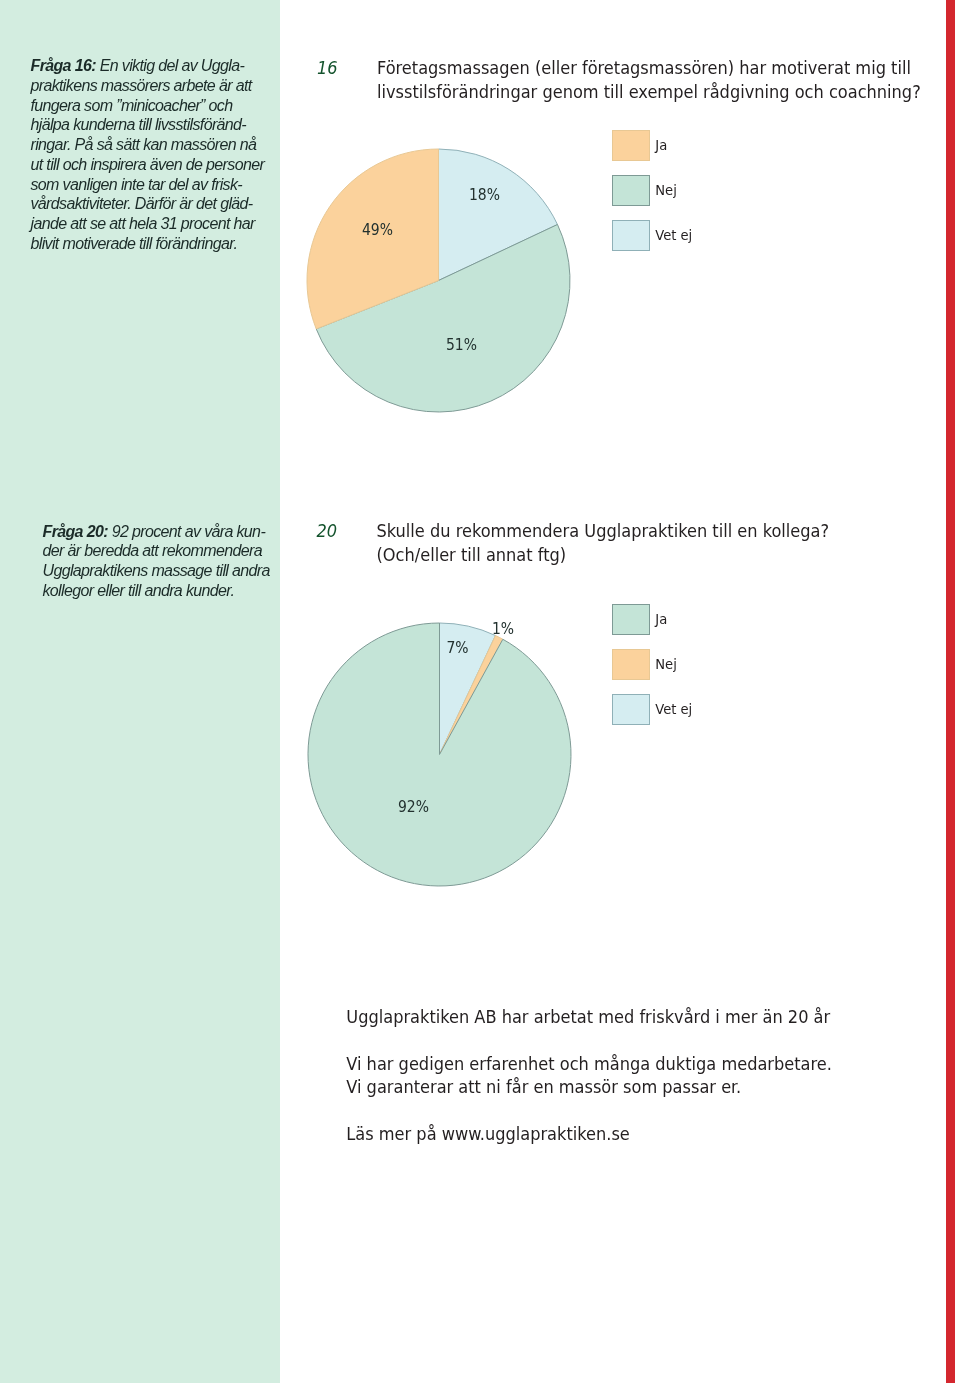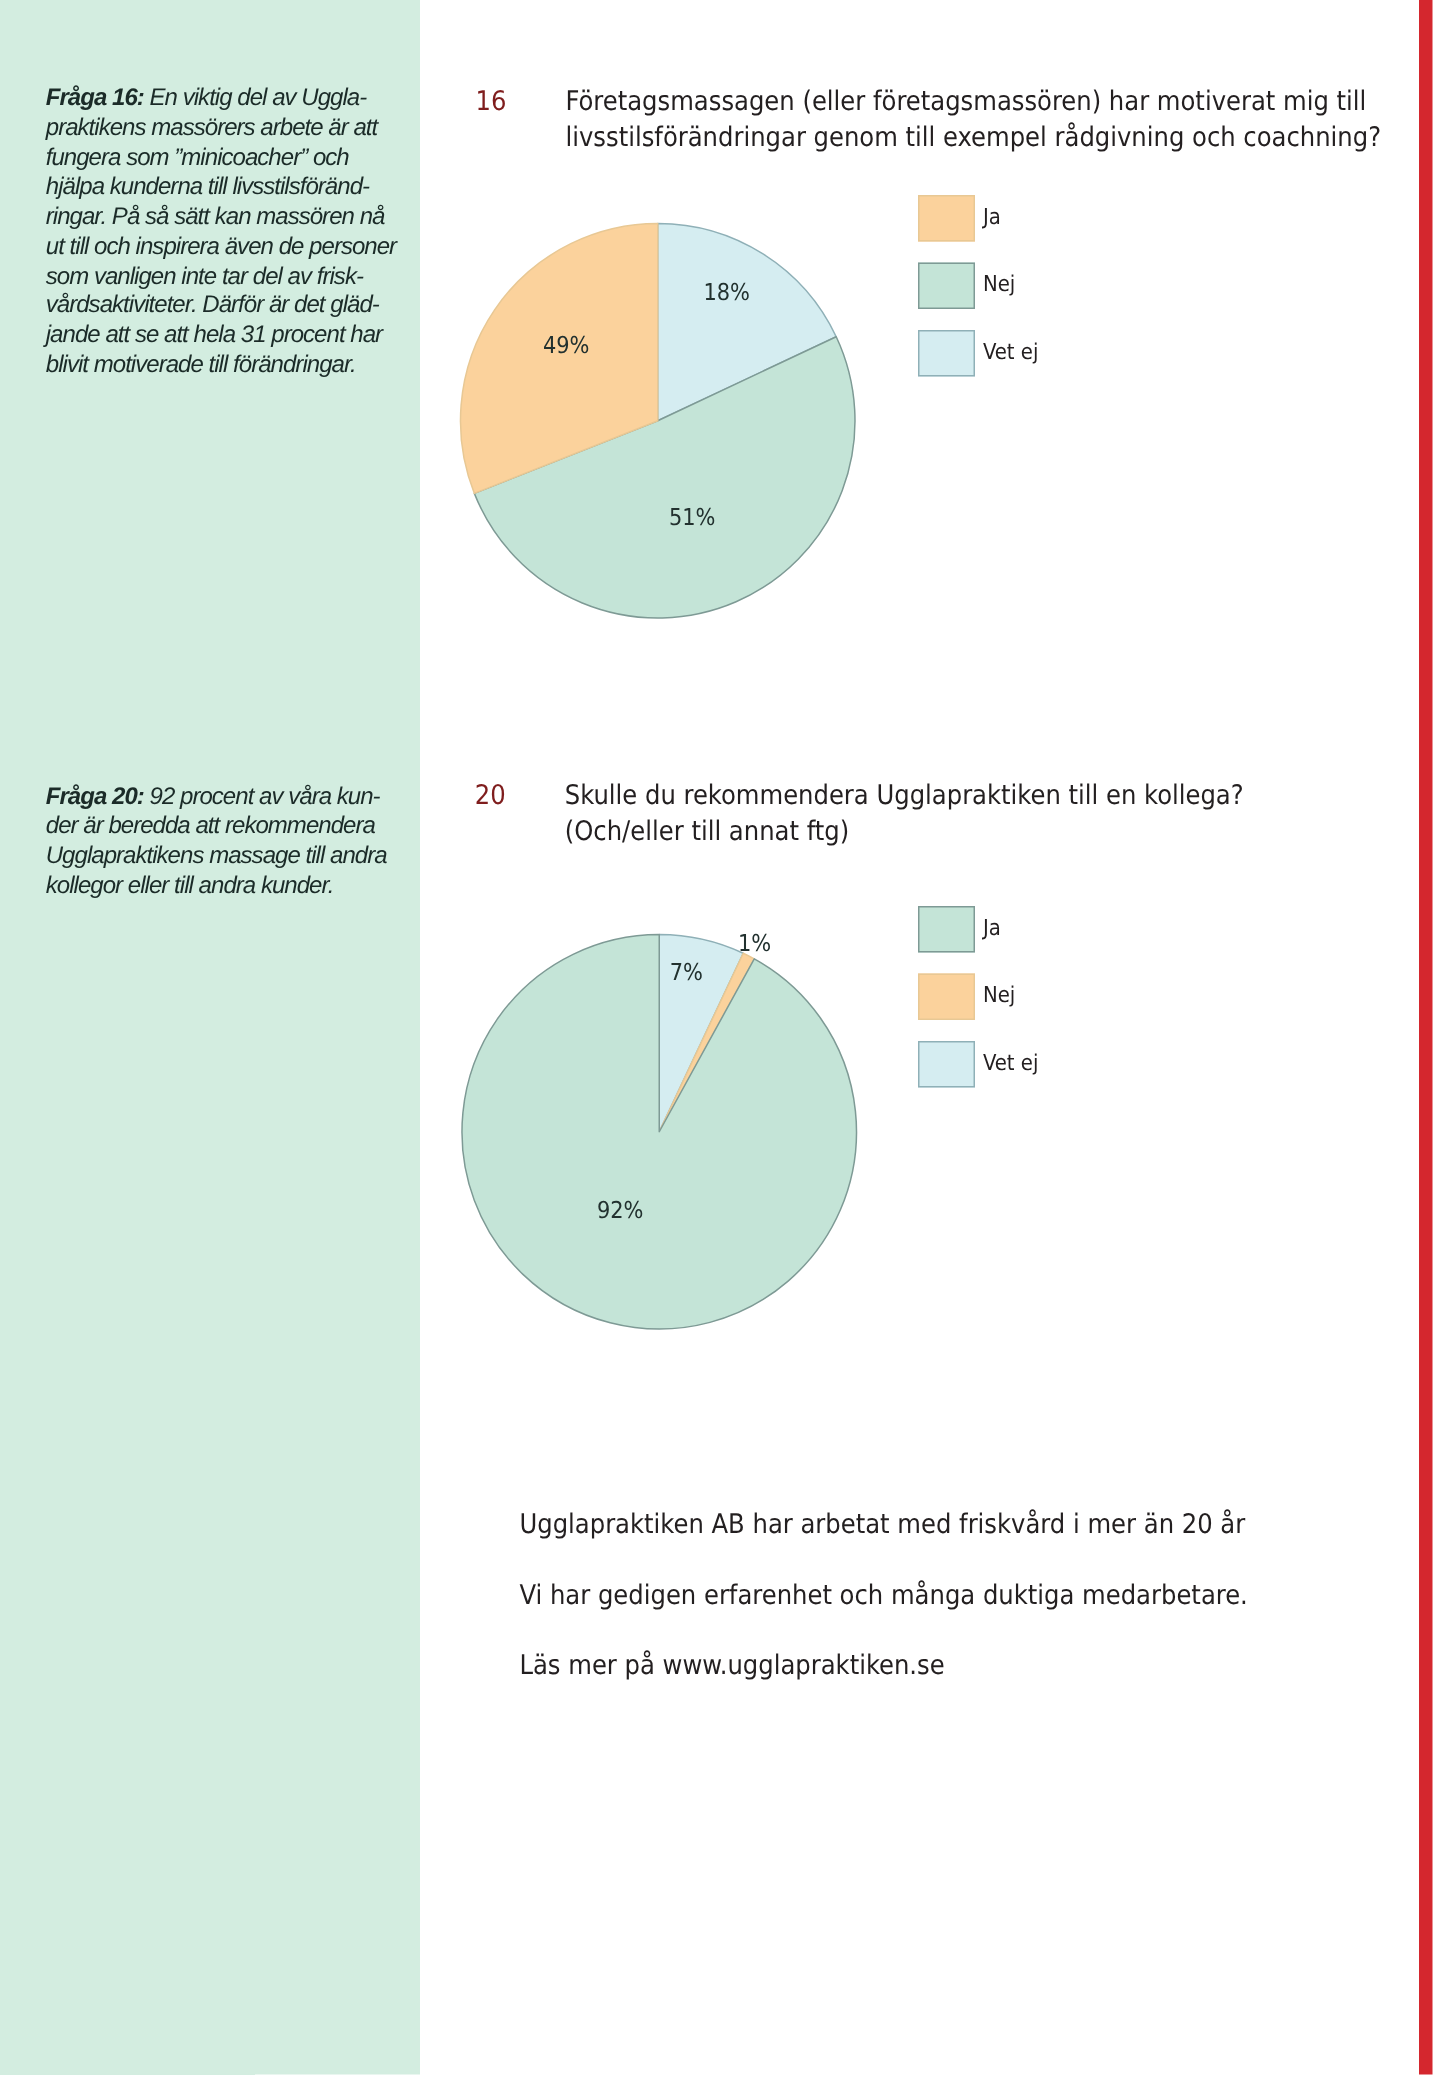--- a/index.html
+++ b/index.html
@@ -2,21 +2,21 @@
 <html><head>
 <meta charset="utf-8">
 <style>
   html,body{margin:0;padding:0;}
   body{width:960px;height:1383px;background:#ffffff;-webkit-font-smoothing:antialiased;font-family:"DejaVu Sans Condensed","DejaVu Sans",sans-serif;overflow:hidden;position:relative;}
   .page{position:absolute;inset:0;transform:translateZ(0);}
   .sidebar{position:absolute;left:0;top:0;width:280px;height:1383px;background:#d3ede0;}
   .redbar{position:absolute;left:946px;top:0;width:9.3px;height:1383px;background:#d4272e;}
   .side-note{position:absolute;left:30.5px;width:246px;font-family:"Liberation Sans",sans-serif;font-style:italic;font-size:16px;letter-spacing:-0.64px;line-height:19.75px;color:#1b2b28;white-space:nowrap;}
   .side-note b{font-weight:bold;}
-  .qnum{position:absolute;font-size:18px;line-height:24px;color:#7f1d1d;}
+  .qnum{position:absolute;font-size:18px;line-height:24px;color:#14532d;font-style:italic;}
   .qtext{position:absolute;font-size:18px;line-height:24px;color:#231f20;}
   .pie{position:absolute;}
   .legend{position:absolute;}
   .legend-row{display:flex;align-items:center;height:31px;margin-bottom:14px;}
   .swatch{width:38px;height:31px;box-sizing:border-box;border:1px solid #7f9b97;}
   .legend-label{margin-left:5.3px;font-size:14.6px;color:#231f20;position:relative;top:-1px;}
   .footer{position:absolute;font-size:18px;line-height:23.5px;color:#231f20;white-space:nowrap;}
   .footer div{min-height:23.5px;}
   .plabel{position:absolute;font-size:15.5px;color:#22312f;transform:translate(-50%,-50%);white-space:nowrap;}
 </style>
@@ -32,21 +32,21 @@
       <div>praktikens massörers arbete är att</div>
       <div>fungera som ”minicoacher” och</div>
       <div>hjälpa kunderna till livsstilsföränd-</div>
       <div>ringar. På så sätt kan massören nå</div>
       <div>ut till och inspirera även de personer</div>
       <div>som vanligen inte tar del av frisk-</div>
       <div>vårdsaktiviteter. Därför är det gläd-</div>
       <div>jande att se att hela 31 procent har</div>
       <div>blivit motiverade till förändringar.</div>
     </div>
-  <div class="side-note" id="side-note-20" style="top:521.5px;">
+  <div class="side-note" id="side-note-20" style="top:521.5px;margin-left:12px;">
       <div><b>Fråga 20:</b> 92 procent av våra kun-</div>
       <div>der är beredda att rekommendera</div>
       <div>Ugglapraktikens massage till andra</div>
       <div>kollegor eller till andra kunder.</div>
     </div>
 
   <div class="qnum" style="left:317px;top:55.5px;">16</div>
   <div class="qtext" style="left:377px;top:55.5px;width:550px;">Företagsmassagen (eller företagsmassören) har motiverat mig till livsstilsförändringar genom till exempel rådgivning och coachning?</div>
 
   <div class="qnum" style="left:316.5px;top:519px;">20</div>
@@ -103,16 +103,17 @@
     <div class="legend-row">
         <span class="swatch" style="background: rgb(213, 237, 241); border-color: rgb(143, 176, 183);"></span>
         <span class="legend-label">Vet ej</span>
       </div>
   </div>
 
   <div class="footer" id="footer-block" style="left:346.3px;top:1004.5px;">
       <div>Ugglapraktiken AB har arbetat med friskvård i mer än 20 år</div>
       <div></div>
       <div>Vi har gedigen erfarenhet och många duktiga medarbetare.</div>
+      <div>Vi garanterar att ni får en massör som passar er.</div>
       <div></div>
       <div>Läs mer på www.ugglapraktiken.se</div>
     </div>
 </div>
 
 </body></html>

